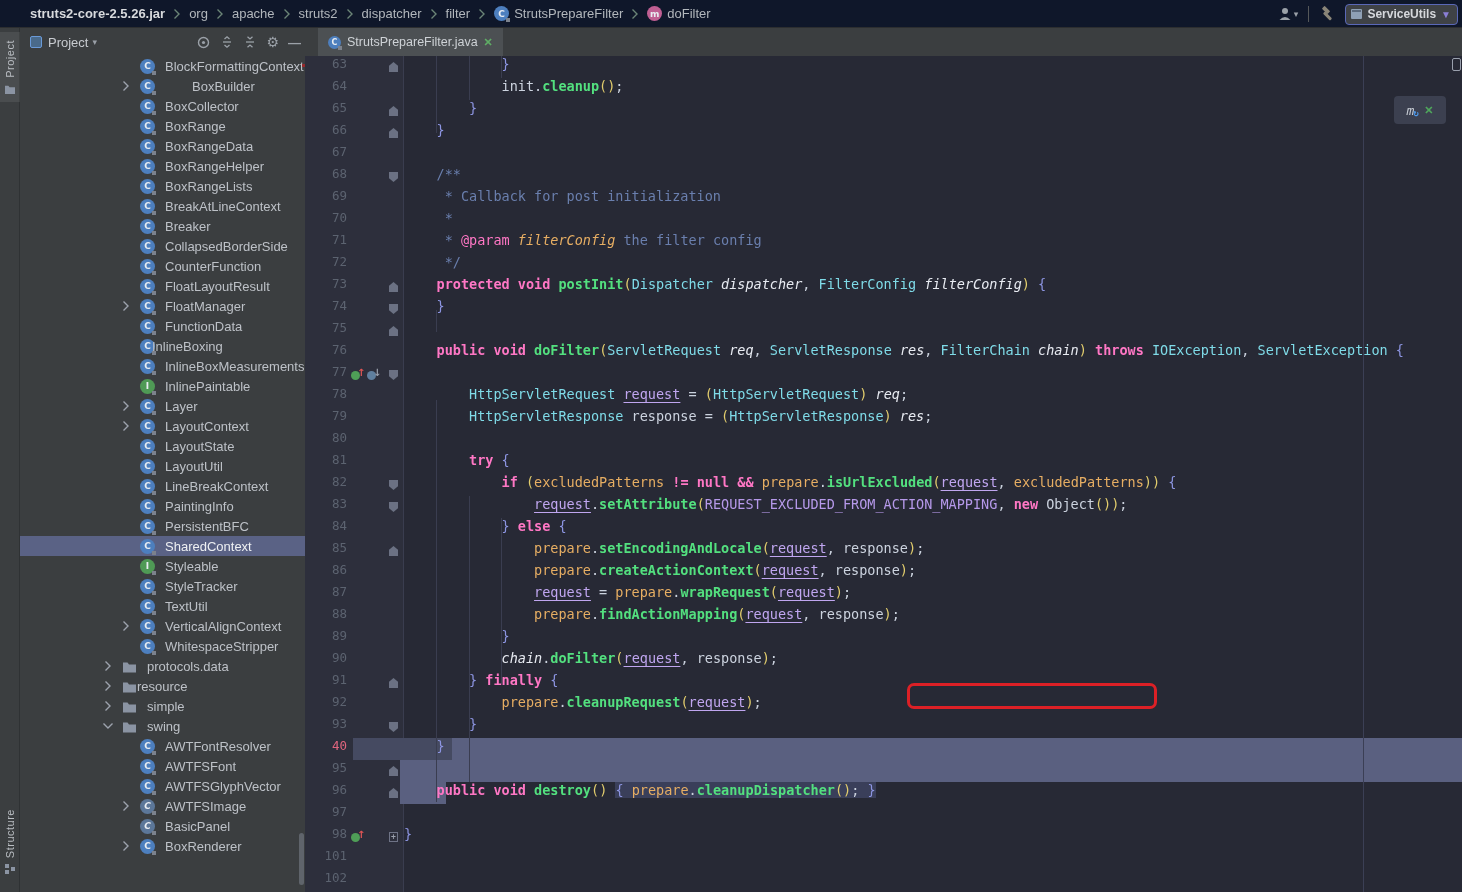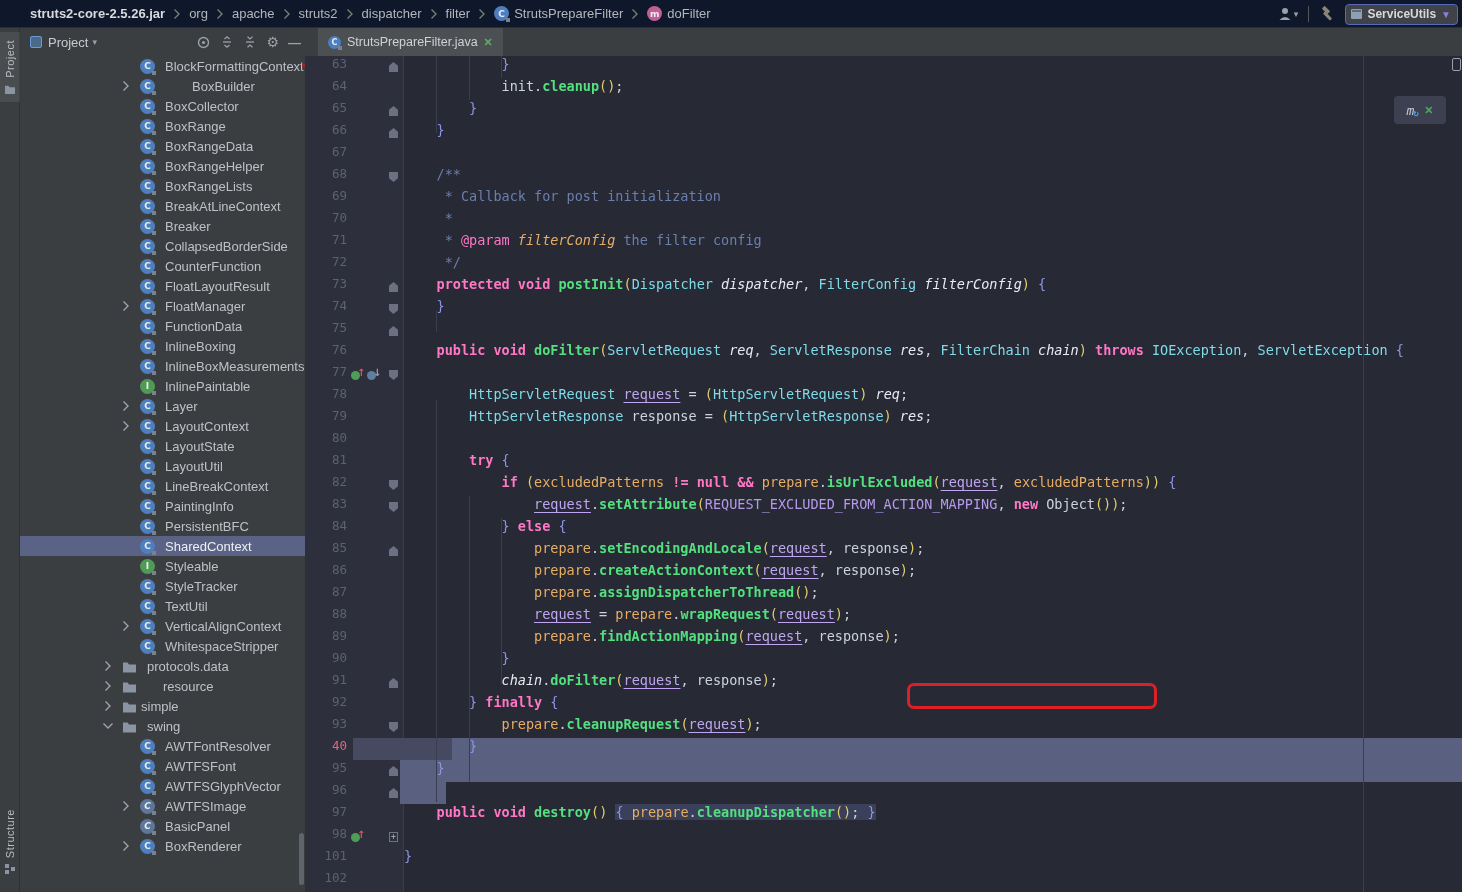--- a/index.html
+++ b/index.html
@@ -382,21 +382,21 @@
             <span class="ball">C</span>
             <span class="tick"></span>
           </span>
           <span class="tree-label" style="position: absolute; left: 140px;">FunctionData</span>
         </div>
         <div class="tree-row">
           <span class="cicon c" style="position: absolute; left: 120px;">
             <span class="ball">C</span>
             <span class="tick"></span>
           </span>
-          <span class="tree-label" style="position: absolute; left: 140px;">InlineBoxing</span>
+          <span class="tree-label" style="position: absolute; left: 127px;">InlineBoxing</span>
         </div>
         <div class="tree-row">
           <span class="cicon c" style="position: absolute; left: 120px;">
             <span class="ball">C</span>
             <span class="tick"></span>
           </span>
           <span class="tree-label" style="position: absolute; left: 140px;">InlineBoxMeasurements</span>
         </div>
         <div class="tree-row">
           <span class="cicon if" style="position: absolute; left: 120px;">
@@ -528,34 +528,34 @@
           <span class="tree-chev" style="left: 84px;">
             <svg width="8" height="12" viewBox="0 0 8 12">
               <polyline points="1.5,1.5 6,6 1.5,10.5" fill="none" stroke="#9da3ad" stroke-width="1.4"></polyline>
             </svg>
           </span>
           <span style="position: absolute; left: 102px;">
             <svg width="15" height="13" viewBox="0 0 15 13">
               <path d="M1 2.5 h4.5 l1.5 2 H14 v8 H1 z" fill="#8b94a3"></path>
             </svg>
           </span>
-          <span class="tree-label" style="position: absolute; left: 138px;">resource</span>
+          <span class="tree-label" style="position: absolute; left: 112px;">resource</span>
         </div>
         <div class="tree-row">
           <span class="tree-chev" style="left: 84px;">
             <svg width="8" height="12" viewBox="0 0 8 12">
               <polyline points="1.5,1.5 6,6 1.5,10.5" fill="none" stroke="#9da3ad" stroke-width="1.4"></polyline>
             </svg>
           </span>
           <span style="position: absolute; left: 102px;">
             <svg width="15" height="13" viewBox="0 0 15 13">
               <path d="M1 2.5 h4.5 l1.5 2 H14 v8 H1 z" fill="#8b94a3"></path>
             </svg>
           </span>
-          <span class="tree-label" style="position: absolute; left: 116px;">simple</span>
+          <span class="tree-label" style="position: absolute; left: 122px;">simple</span>
         </div>
         <div class="tree-row">
           <span class="tree-chev" style="left: 84px;">
             <svg width="8" height="12" viewBox="0 0 8 12" style="transform: rotate(90deg);">
               <polyline points="1.5,1.5 6,6 1.5,10.5" fill="none" stroke="#9da3ad" stroke-width="1.4"></polyline>
             </svg>
           </span>
           <span style="position: absolute; left: 102px;">
             <svg width="15" height="13" viewBox="0 0 15 13">
               <path d="M1 2.5 h4.5 l1.5 2 H14 v8 H1 z" fill="#8b94a3"></path>
@@ -815,21 +815,20 @@
         <div class="c-row"></div>
         <div class="c-row"><span class="tk-w">        </span><span class="tk-t">HttpServletRequest</span><span class="tk-w"> </span><span class="tk-v">request</span><span class="tk-w"> = </span><span class="tk-y">(</span><span class="tk-t">HttpServletRequest</span><span class="tk-y">)</span><span class="tk-p"> req</span><span class="tk-w">;</span></div>
         <div class="c-row"><span class="tk-w">        </span><span class="tk-t">HttpServletResponse</span><span class="tk-w"> response = </span><span class="tk-y">(</span><span class="tk-t">HttpServletResponse</span><span class="tk-y">)</span><span class="tk-p"> res</span><span class="tk-w">;</span></div>
         <div class="c-row"></div>
         <div class="c-row"><span class="tk-w">        </span><span class="tk-k">try</span><span class="tk-w"> </span><span class="tk-b">{</span></div>
         <div class="c-row"><span class="tk-w">            </span><span class="tk-k">if</span><span class="tk-w"> </span><span class="tk-y">(</span><span class="tk-f">excludedPatterns</span><span class="tk-w"> </span><span class="tk-k">!=</span><span class="tk-w"> </span><span class="tk-k">null</span><span class="tk-w"> </span><span class="tk-k">&amp;&amp;</span><span class="tk-w"> </span><span class="tk-f">prepare</span><span class="tk-w">.</span><span class="tk-m">isUrlExcluded</span><span class="tk-y">(</span><span class="tk-v">request</span><span class="tk-w">, </span><span class="tk-f">excludedPatterns</span><span class="tk-y">))</span><span class="tk-w"> </span><span class="tk-b">{</span></div>
         <div class="c-row"><span class="tk-w">                </span><span class="tk-v">request</span><span class="tk-w">.</span><span class="tk-m">setAttribute</span><span class="tk-y">(</span><span class="tk-c">REQUEST_EXCLUDED_FROM_ACTION_MAPPING</span><span class="tk-w">, </span><span class="tk-k">new</span><span class="tk-w"> Object</span><span class="tk-y">())</span><span class="tk-w">;</span></div>
         <div class="c-row"><span class="tk-w">            </span><span class="tk-b">}</span><span class="tk-w"> </span><span class="tk-k">else</span><span class="tk-w"> </span><span class="tk-b">{</span></div>
         <div class="c-row"><span class="tk-w">                </span><span class="tk-f">prepare</span><span class="tk-w">.</span><span class="tk-m">setEncodingAndLocale</span><span class="tk-y">(</span><span class="tk-v">request</span><span class="tk-w">, response</span><span class="tk-y">)</span><span class="tk-w">;</span></div>
         <div class="c-row"><span class="tk-w">                </span><span class="tk-f">prepare</span><span class="tk-w">.</span><span class="tk-m">createActionContext</span><span class="tk-y">(</span><span class="tk-v">request</span><span class="tk-w">, response</span><span class="tk-y">)</span><span class="tk-w">;</span></div>
-        <div class="c-row"><span class="tk-w">                </span><span class="tk-f">prepare</span><span class="tk-w">.</span><span class="tk-m">assignDispatcherToThread</span><span class="tk-y">()</span><span class="tk-w">;</span></div>
         <div class="c-row"><span class="tk-w">                </span><span class="tk-v">request</span><span class="tk-w"> = </span><span class="tk-f">prepare</span><span class="tk-w">.</span><span class="tk-m">wrapRequest</span><span class="tk-y">(</span><span class="tk-v">request</span><span class="tk-y">)</span><span class="tk-w">;</span></div>
         <div class="c-row"><span class="tk-w">                </span><span class="tk-f">prepare</span><span class="tk-w">.</span><span class="tk-m">findActionMapping</span><span class="tk-y">(</span><span class="tk-v">request</span><span class="tk-w">, response</span><span class="tk-y">)</span><span class="tk-w">;</span></div>
         <div class="c-row"><span class="tk-w">            </span><span class="tk-b">}</span></div>
         <div class="c-row"><span class="tk-w">            </span><span class="tk-p">chain</span><span class="tk-w">.</span><span class="tk-m">doFilter</span><span class="tk-y">(</span><span class="tk-v">request</span><span class="tk-w">, response</span><span class="tk-y">)</span><span class="tk-w">;</span></div>
         <div class="c-row"><span class="tk-w">        </span><span class="tk-b">}</span><span class="tk-w"> </span><span class="tk-k">finally</span><span class="tk-w"> </span><span class="tk-b">{</span></div>
         <div class="c-row"><span class="tk-w">            </span><span class="tk-f">prepare</span><span class="tk-w">.</span><span class="tk-m">cleanupRequest</span><span class="tk-y">(</span><span class="tk-v">request</span><span class="tk-y">)</span><span class="tk-w">;</span></div>
         <div class="c-row"><span class="tk-w">        </span><span class="tk-b">}</span></div>
         <div class="c-row"><span class="tk-w">    </span><span class="tk-b">}</span></div>
         <div class="c-row"></div>
         <div class="c-row"><span class="tk-w">    </span><span class="tk-k">public</span><span class="tk-w"> </span><span class="tk-k">void</span><span class="tk-w"> </span><span class="tk-m">destroy</span><span class="tk-y">()</span><span class="tk-w"> </span><span class="tk-b tk-fold">{</span><span class="tk-w tk-fold"> </span><span class="tk-f tk-fold">prepare</span><span class="tk-w tk-fold">.</span><span class="tk-m tk-fold">cleanupDispatcher</span><span class="tk-y tk-fold">()</span><span class="tk-w tk-fold">; </span><span class="tk-b tk-fold">}</span></div>

